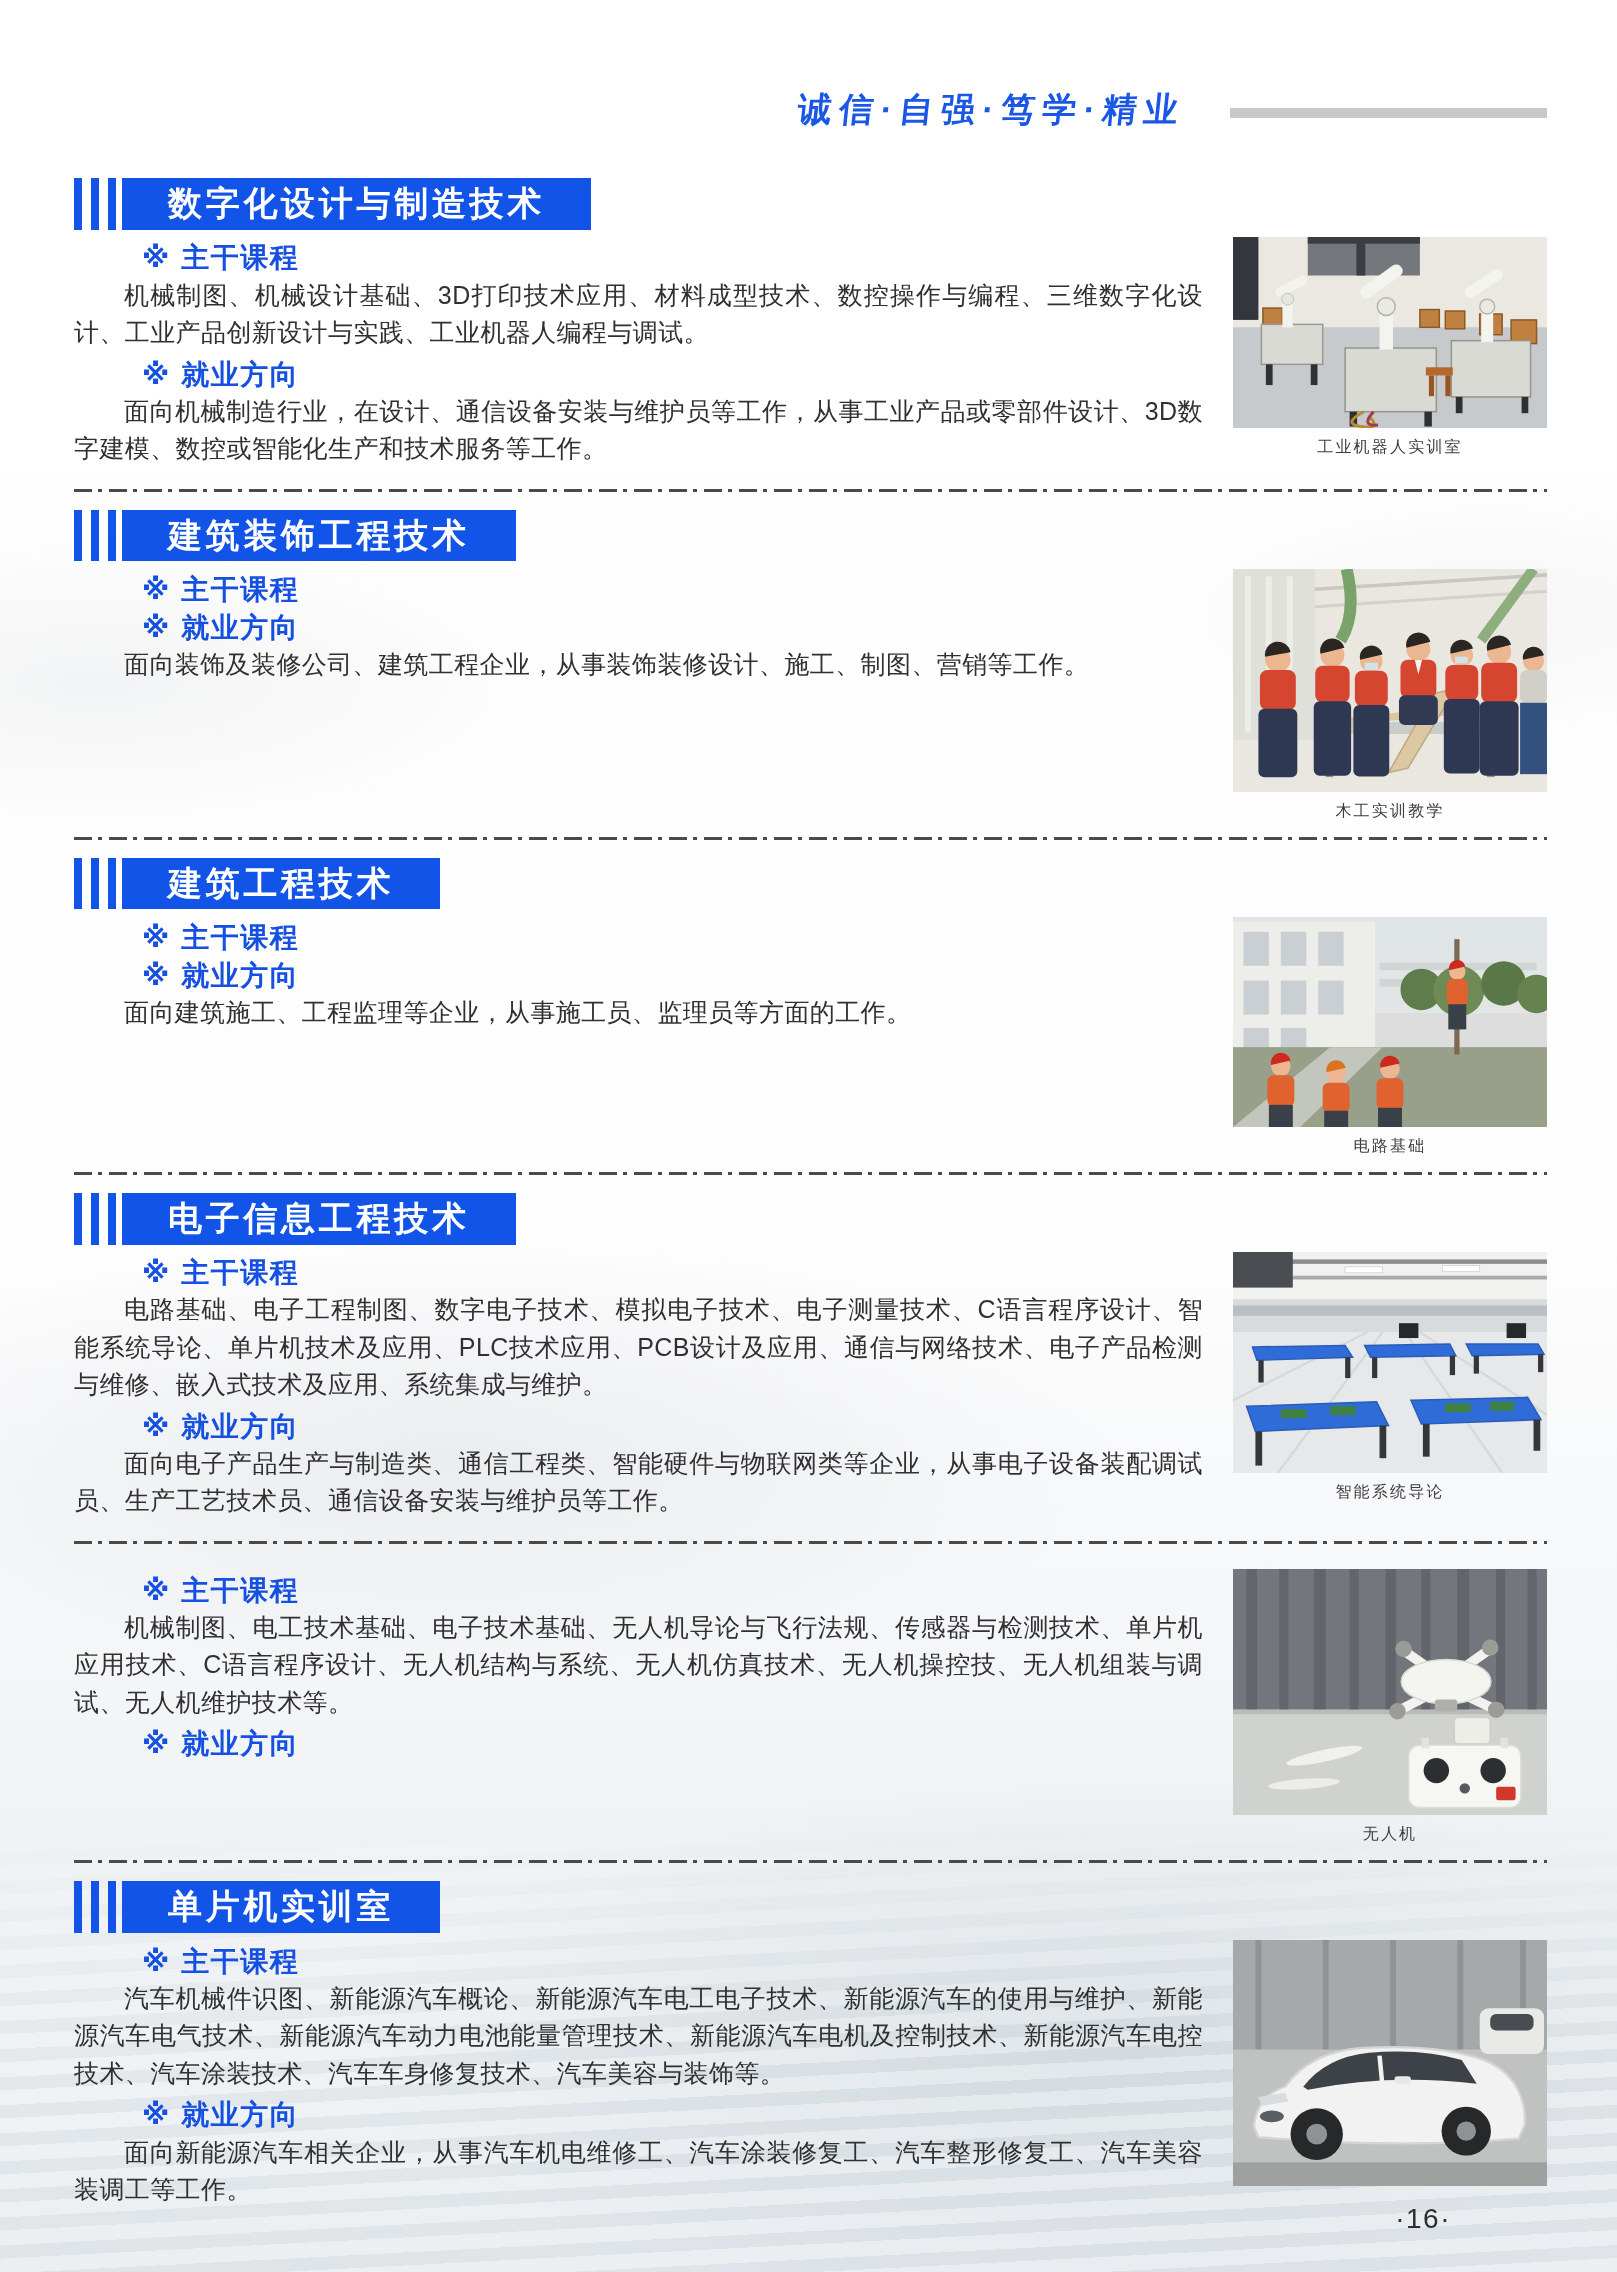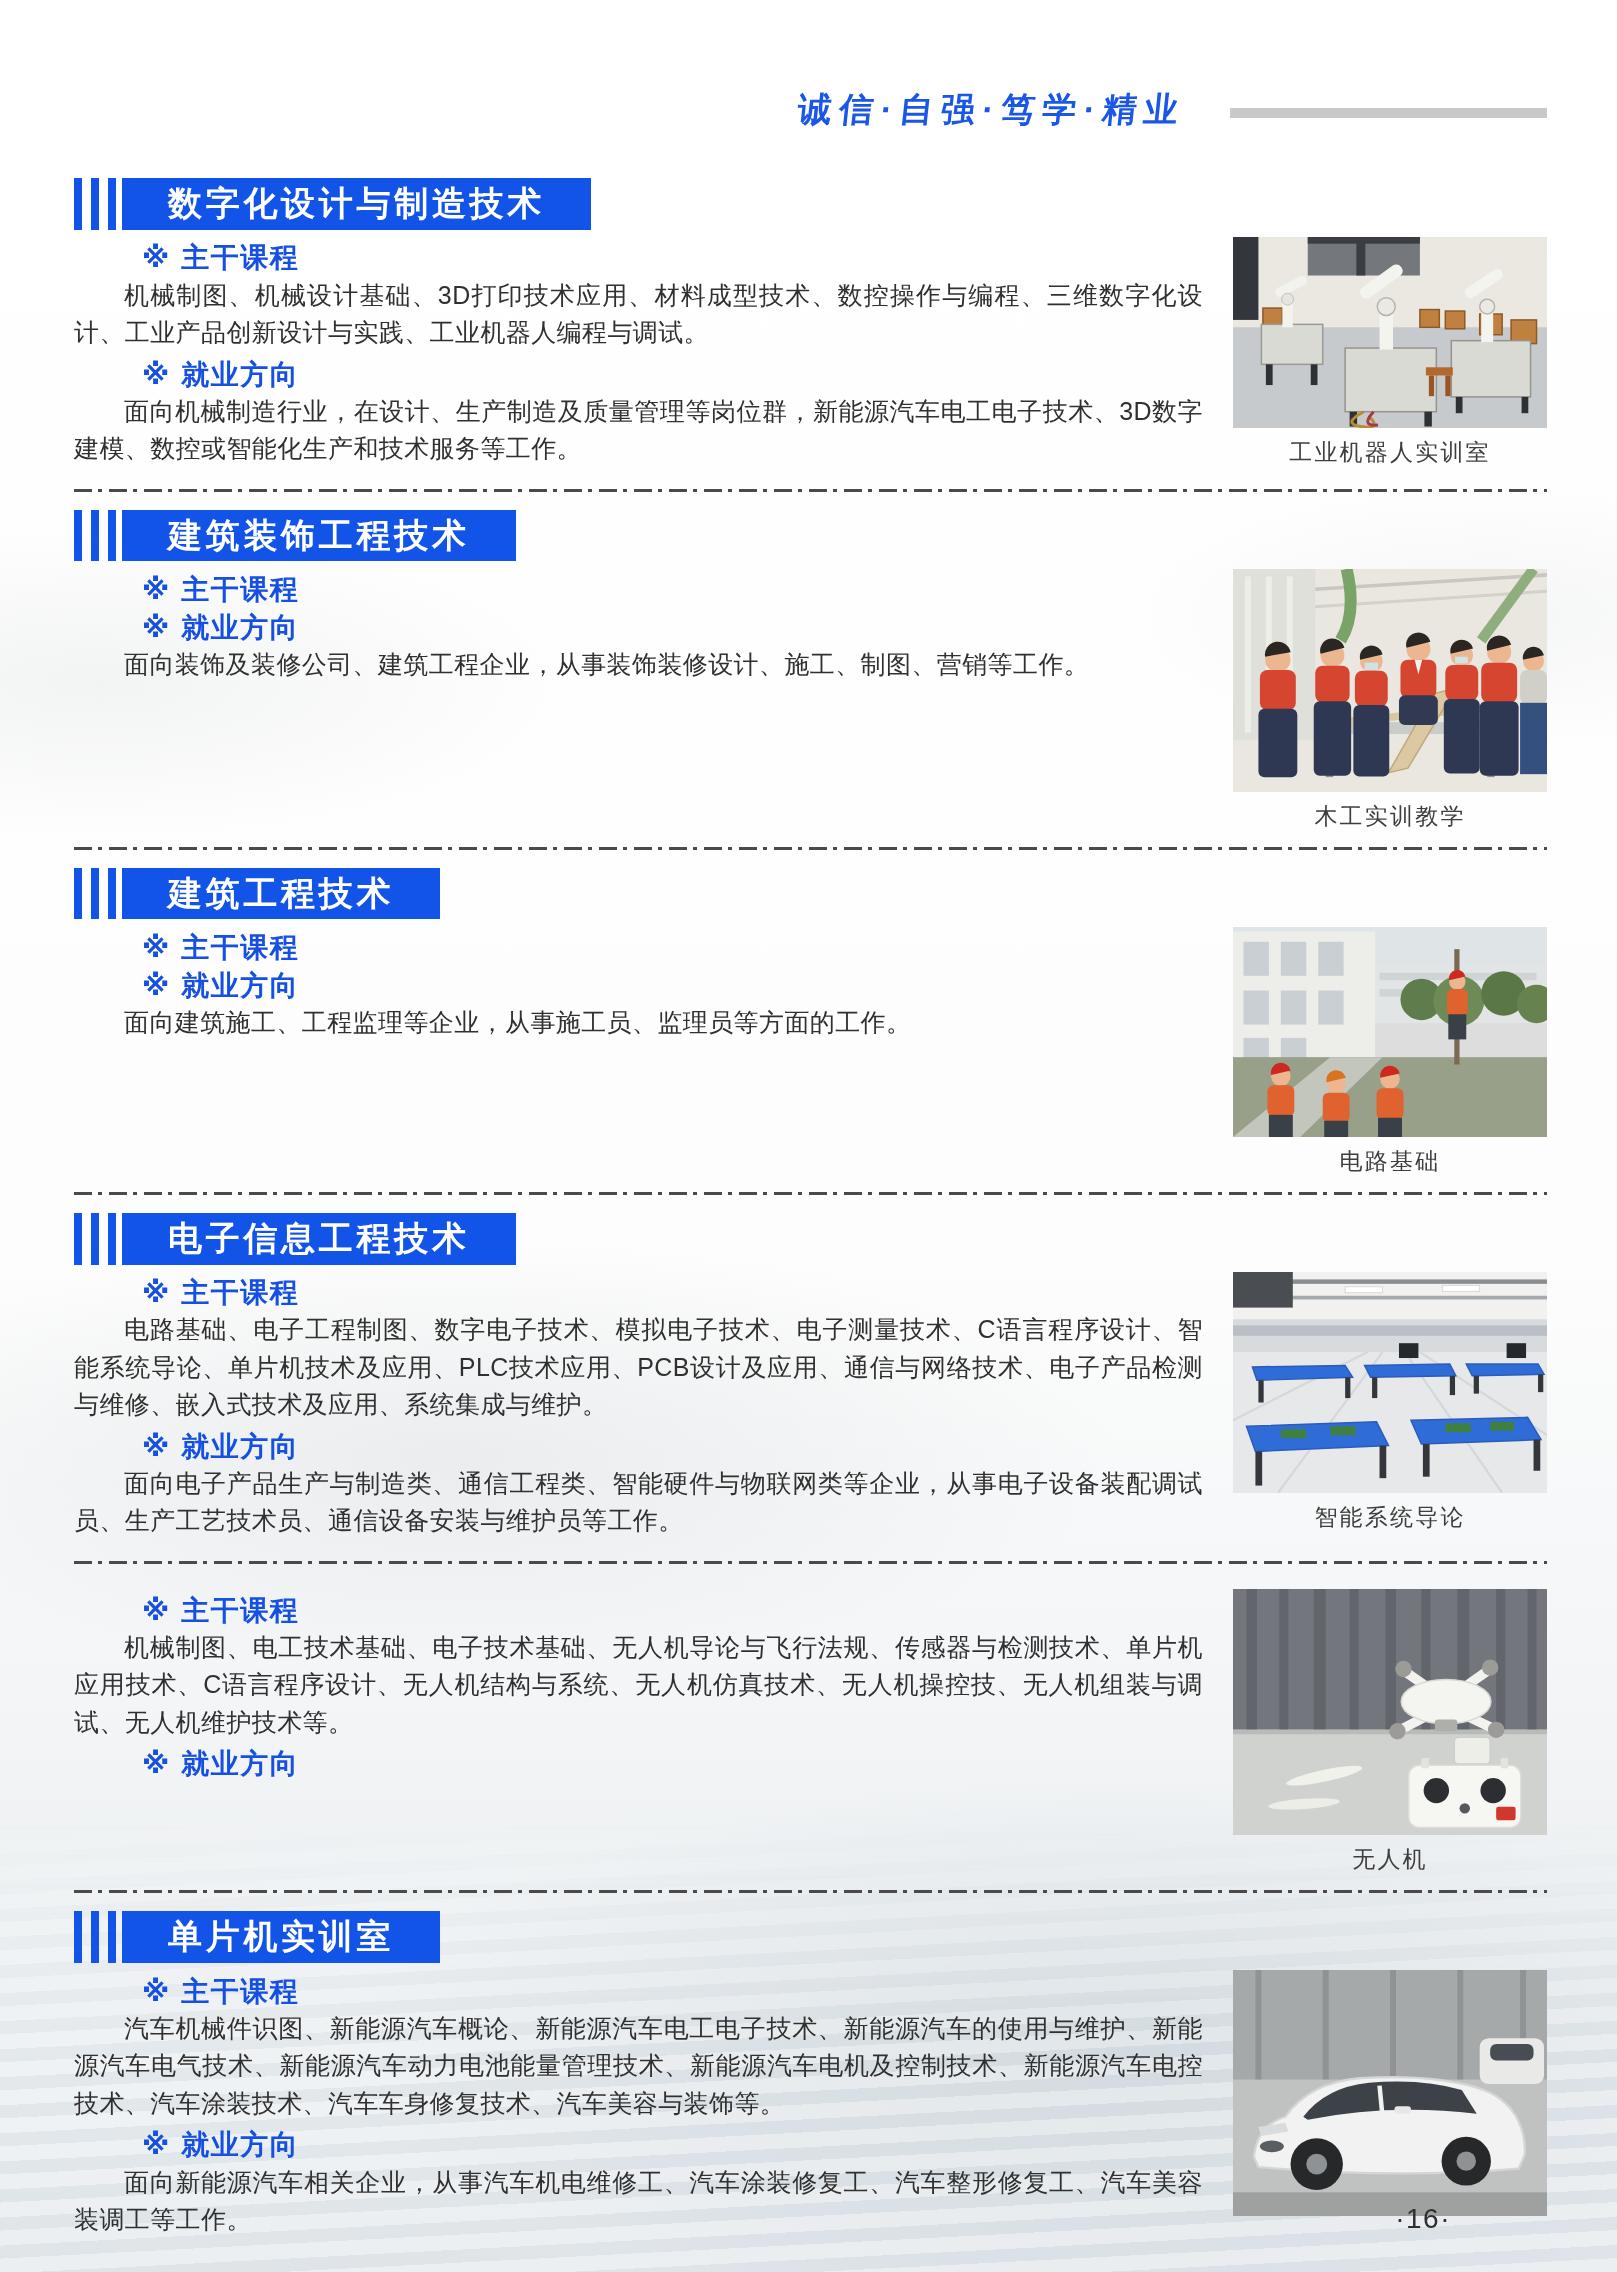--- a/index.html
+++ b/index.html
@@ -48,21 +48,21 @@
   .label .mark{margin-right:10.4px;font-weight:bold;}
   .para{
     margin:1.5px 0 6px;color:var(--ink);font-size:25px;line-height:1.5;
     text-indent:2em;text-align:justify;letter-spacing:0.4px;
   }
   .photo-col{width:314px;margin-left:30px;flex:none;}
   .photo{width:314px;overflow:hidden;background:#ddd;}
   .photo svg{display:block;width:100%;height:100%;}
   .ph1{height:191px;} .ph2{height:223px;} .ph3{height:210px;}
   .ph4{height:221px;} .ph5{height:246px;} .ph6{height:246px;}
-  .caption{margin-top:9px;text-align:center;color:#3e3e3e;font-size:23px;letter-spacing:2.2px;}
+  .caption{margin-top:9px;text-align:center;color:#3e3e3e;font-size:16px;letter-spacing:2.2px;}
   
   .divider{
     height:3px;margin:15px 0 18px;
     background:repeating-linear-gradient(90deg,#4a4a4a 0 18px,transparent 18px 24.4px,#4a4a4a 24.4px 28px,transparent 28px 35px);
   }
   .page-number{position:absolute;right:167px;bottom:38px;color:#2f2f2f;font-size:28px;letter-spacing:1.5px;}
 </style>
 </head>
 <body>
 
@@ -77,21 +77,21 @@
     <section class="program">
       <div class="sec-header">
         <div class="stripes"></div>
         <h2 class="title-bar">数字化设计与制造技术</h2>
       </div>
       <div class="sec-body">
         <div class="text-col">
           <h3 class="label"><span class="mark">※</span><span>主干课程</span></h3>
           <p class="para">机械制图、机械设计基础、3D打印技术应用、材料成型技术、数控操作与编程、三维数字化设计、工业产品创新设计与实践、工业机器人编程与调试。</p>
           <h3 class="label"><span class="mark">※</span><span>就业方向</span></h3>
-          <p class="para">面向机械制造行业，在设计、生产制造及质量管理等岗位群，新能源汽车电工电子技术、3D数字建模、数控或智能化生产和技术服务等工作。</p>
+          <p class="para">面向机械制造行业，在设计、通信设备安装与维护员等工作，从事工业产品或零部件设计、3D数字建模、数控或智能化生产和技术服务等工作。</p>
         </div>
         <figure class="photo-col">
           <div class="photo ph1">
             <svg viewBox="0 0 420 258" preserveAspectRatio="none">
               <rect width="420" height="122" fill="#ebe8e2"></rect>
               <rect x="0" y="0" width="34" height="112" fill="#33363c"></rect>
               <rect x="100" y="0" width="150" height="52" fill="#74777b"></rect>
               <rect x="100" y="0" width="150" height="9" fill="#3a3d42"></rect>
               <rect x="165" y="0" width="12" height="52" fill="#3a3d42"></rect>
               <rect y="122" width="420" height="136" fill="#c6cacc"></rect>

